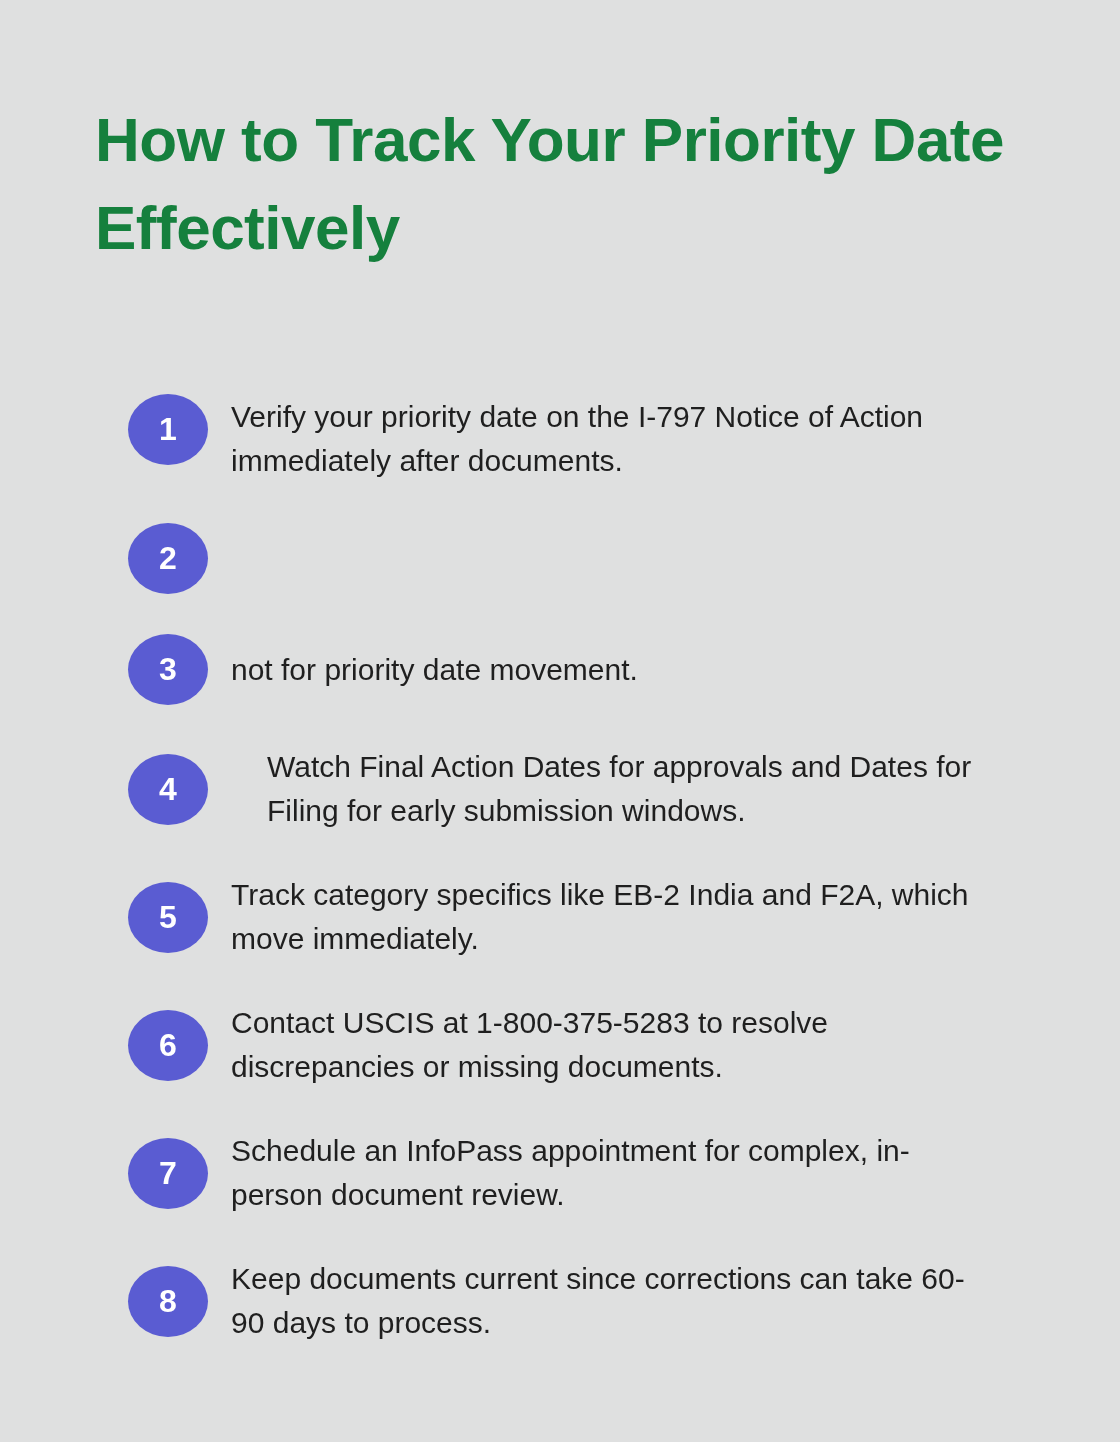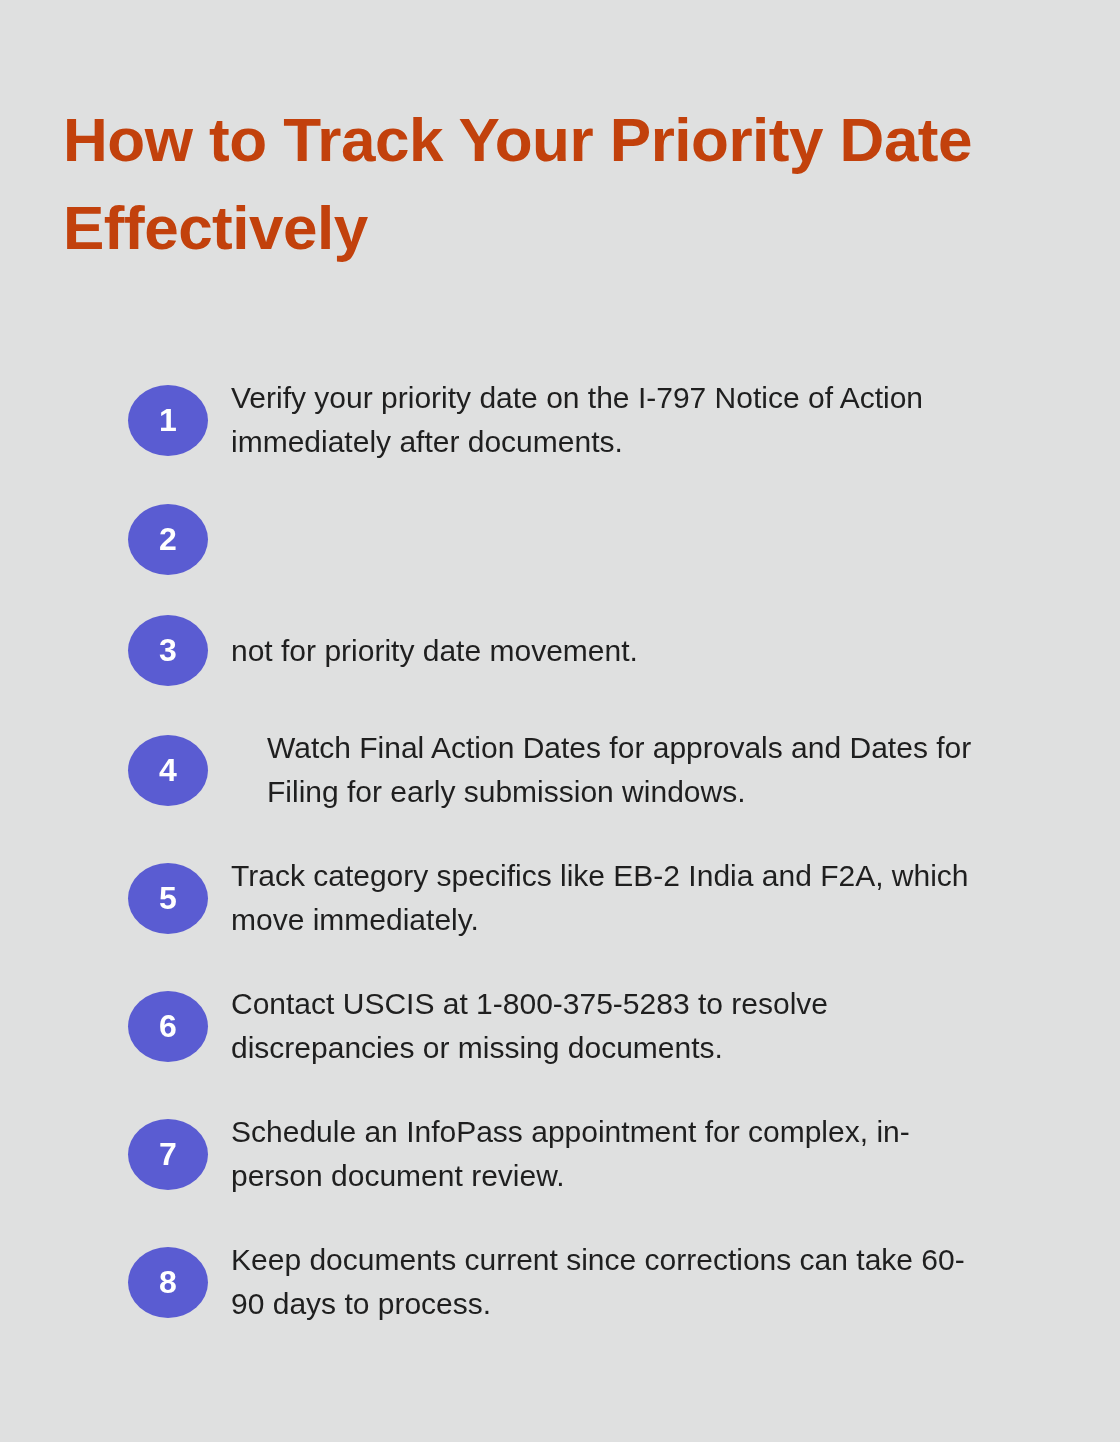--- a/index.html
+++ b/index.html
@@ -59,29 +59,29 @@
     color: #1f1f1f;
   }
   .step-line {
     white-space: nowrap;
   }
 </style>
 </head>
 <body style="background: rgb(223, 224, 224);">
 
 <div class="page">
-  <h1 class="page-title" style="color: #c2410c;">How to Track Your Priority Date Effectively</h1>
+  <h1 class="page-title" style="color: #15803d; margin-left: 32px;">How to Track Your Priority Date Effectively</h1>
 
   <div class="steps">
 
     <div class="step">
       <div class="step-badge" style="background: rgb(90, 92, 210);">
         <span>1</span>
       </div>
-      <div class="step-text" style="color: rgb(31, 31, 31);">
+      <div class="step-text" style="color: rgb(31, 31, 31); margin-top: 19px;">
         <div class="step-line">Verify your priority date on the I-797 Notice of Action</div>
         <div class="step-line">immediately after documents.</div>
       </div>
     </div>
 
     <div class="step">
       <div class="step-badge" style="background: rgb(90, 92, 210);">
         <span>2</span>
       </div>
     </div>

